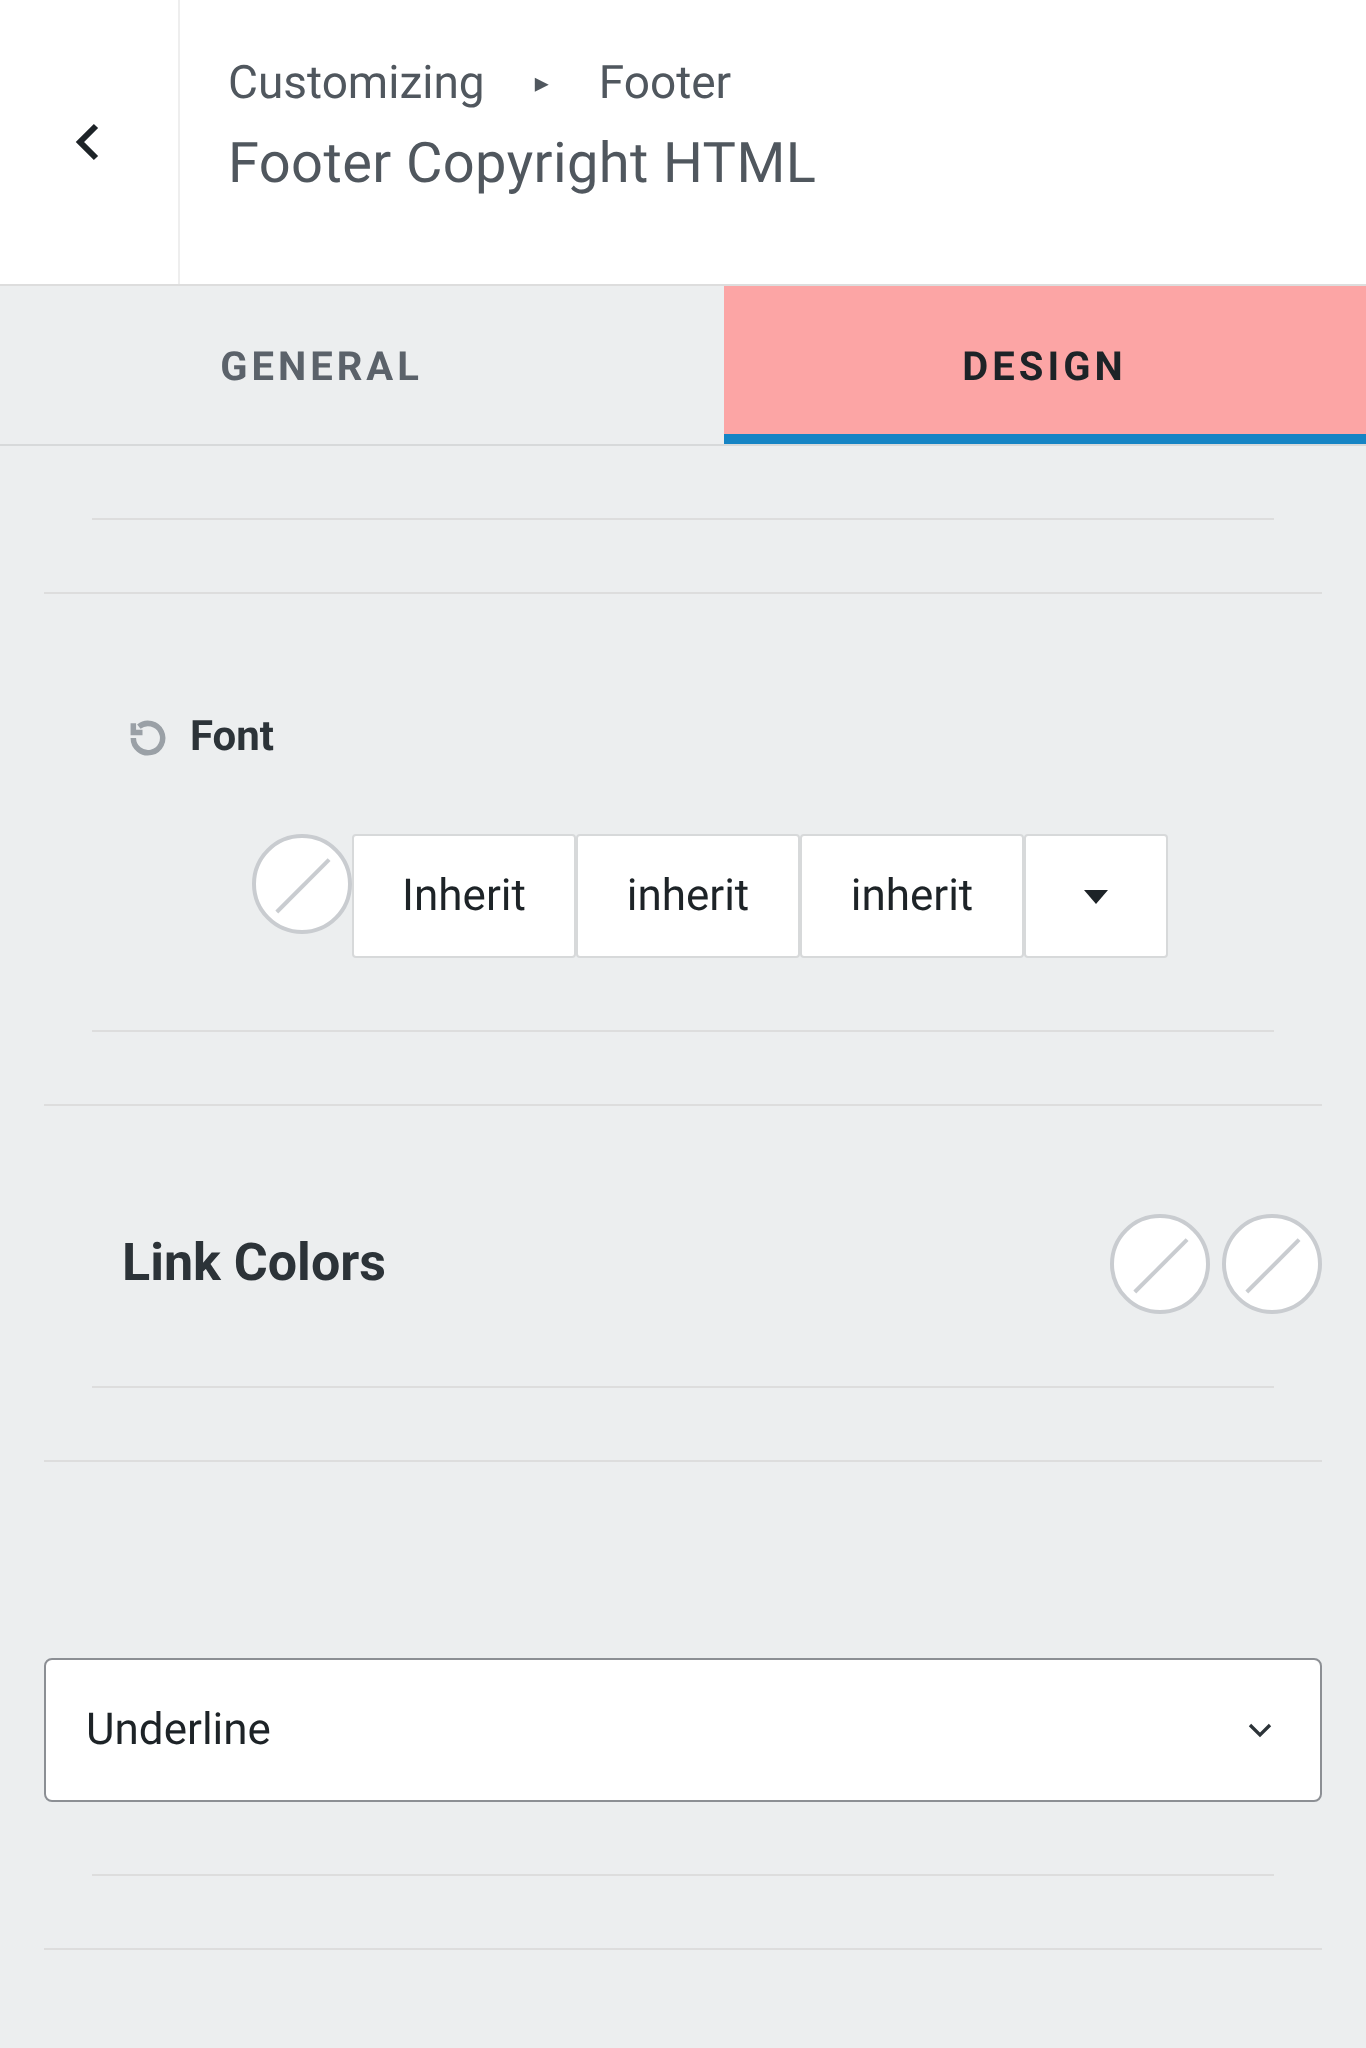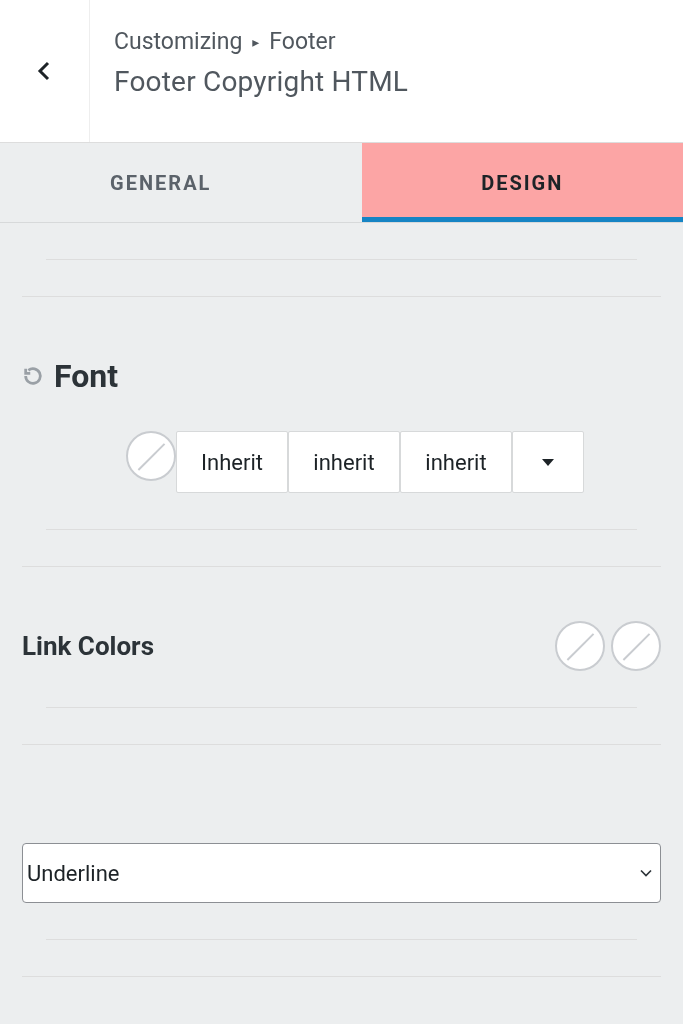--- a/index.html
+++ b/index.html
@@ -1,44 +1,44 @@
 <!DOCTYPE html>
 <html><head>
 <meta charset="utf-8">
 <style>
   * { box-sizing: border-box; margin: 0; padding: 0; }
   html, body { width: 683px; height: 1024px; font-family: -apple-system, BlinkMacSystemFont, "Segoe UI", Roboto, sans-serif; background: #eceeef; color: #32373c; }
   .topbar { background: #fff; border-bottom: 1px solid #ddd; display: flex; align-items: stretch; height: 143px; }
   .back-btn { width: 90px; display:flex; align-items:center; justify-content:center; border-right:1px solid #eee; cursor:pointer; }
   .back-btn svg { width:24px; height:24px; stroke:#1d2327; stroke-width:3; fill:none; }
   .title-block { padding: 28px 0 0 24px; }
-  .breadcrumb { font-size: 23px; color:#50575e; display:flex; align-items:center; gap:10px; }
+  .breadcrumb { font-size: 23px; color:#50575e; display:flex; align-items:center; gap:25px; }
   .breadcrumb .tri { font-size:14px; color:#50575e; }
   .title { font-size: 28px; font-weight:400; color:#50575e; margin-top:10px; letter-spacing:0.2px; }
   .tabs { display:flex; height:80px; border-bottom:1px solid #d7d9da;gap:40px; }
   .tab { flex:1; display:flex; align-items:center; justify-content:center; font-size:20px; font-weight:700; letter-spacing:2px; color:#5b626a; text-transform:uppercase; cursor:pointer; }
   .tab.active { background:#fca5a5; color:#1d2327; box-shadow: inset 0 -5px 0 #1684c4; }
   .tab:not(.active){ background:#eceeef; }
   .panel { padding: 0 22px; }
   .section { border-top:1px solid #ddd; margin-top:36px; padding-top:60px; }
   .section:first-child { border-top:none; margin-top:36px; padding-top:0; }
-  .sec-head { display:flex; align-items:center; gap:10px; font-size:32px; font-weight:700; color:#2c3338; }
+  .sec-head { display:flex; align-items:center; gap:10px; font-size:21px; font-weight:700; color:#2c3338;margin-left:41px; }
   .sec-head.reset svg { width:22px; height:22px; stroke:#9aa0a6; fill:none; stroke-width:3; }
   .font-row { display:flex; margin-top:36px; margin-left:104px; align-items:flex-start; }
   .swatch-none { width:50px; height:50px; border-radius:50%; border:2px solid #c9ccd0; background:#fff; position:relative; }
   .swatch-none::after { content:""; position:absolute; left:10%; right:10%; top:50%; border-top:2px solid #c9ccd0; transform: rotate(-45deg); }
   .pill { background:#fff; border:1px solid #d7d9da; height:62px; display:flex; align-items:center; justify-content:center; font-size:22px; color:#1d2327; padding:0 22px; border-radius:2px; }
   .pill.wide { min-width:112px; }
   .pill.caret { width:72px; }
   .caret svg { width:16px; height:16px; fill:#1d2327; }
-  .linkcolors-row { display:flex; align-items:center; justify-content:space-between; margin-top:0; }
+  .linkcolors-row { display:flex; align-items:center; justify-content:space-between; margin-top:0;margin-left:39px; }
   .linkcolors-row .label { font-size:26px; font-weight:700; color:#2c3338; }
   .swpair { display:flex; gap:6px; }
   .select-wrap { margin-top:24px; }
-  .select { width:100%; height:60px; background:#fff; border:1px solid #8c8f94; border-radius:4px; display:flex; align-items:center; justify-content:space-between; padding:0 4px; font-size:22px; color:#1d2327; cursor:pointer;margin-top:44px; }
+  .select { width:100%; height:72px; background:#fff; border:1px solid #8c8f94; border-radius:4px; display:flex; align-items:center; justify-content:space-between; padding:0 20px; font-size:22px; color:#1d2327; cursor:pointer;margin-top:44px; }
   .select svg { width:20px; height:20px; stroke:#2c3338; fill:none; stroke-width:2; }
   .subhr { border-top:1px solid #ddd; margin: 36px 24px 0 24px; }
 </style>
 </head>
 <body>
 
 <div class="topbar">
   <div class="back-btn">
     <svg viewBox="0 0 24 24">
         <polyline points="15 4 7 12 15 20"></polyline>

